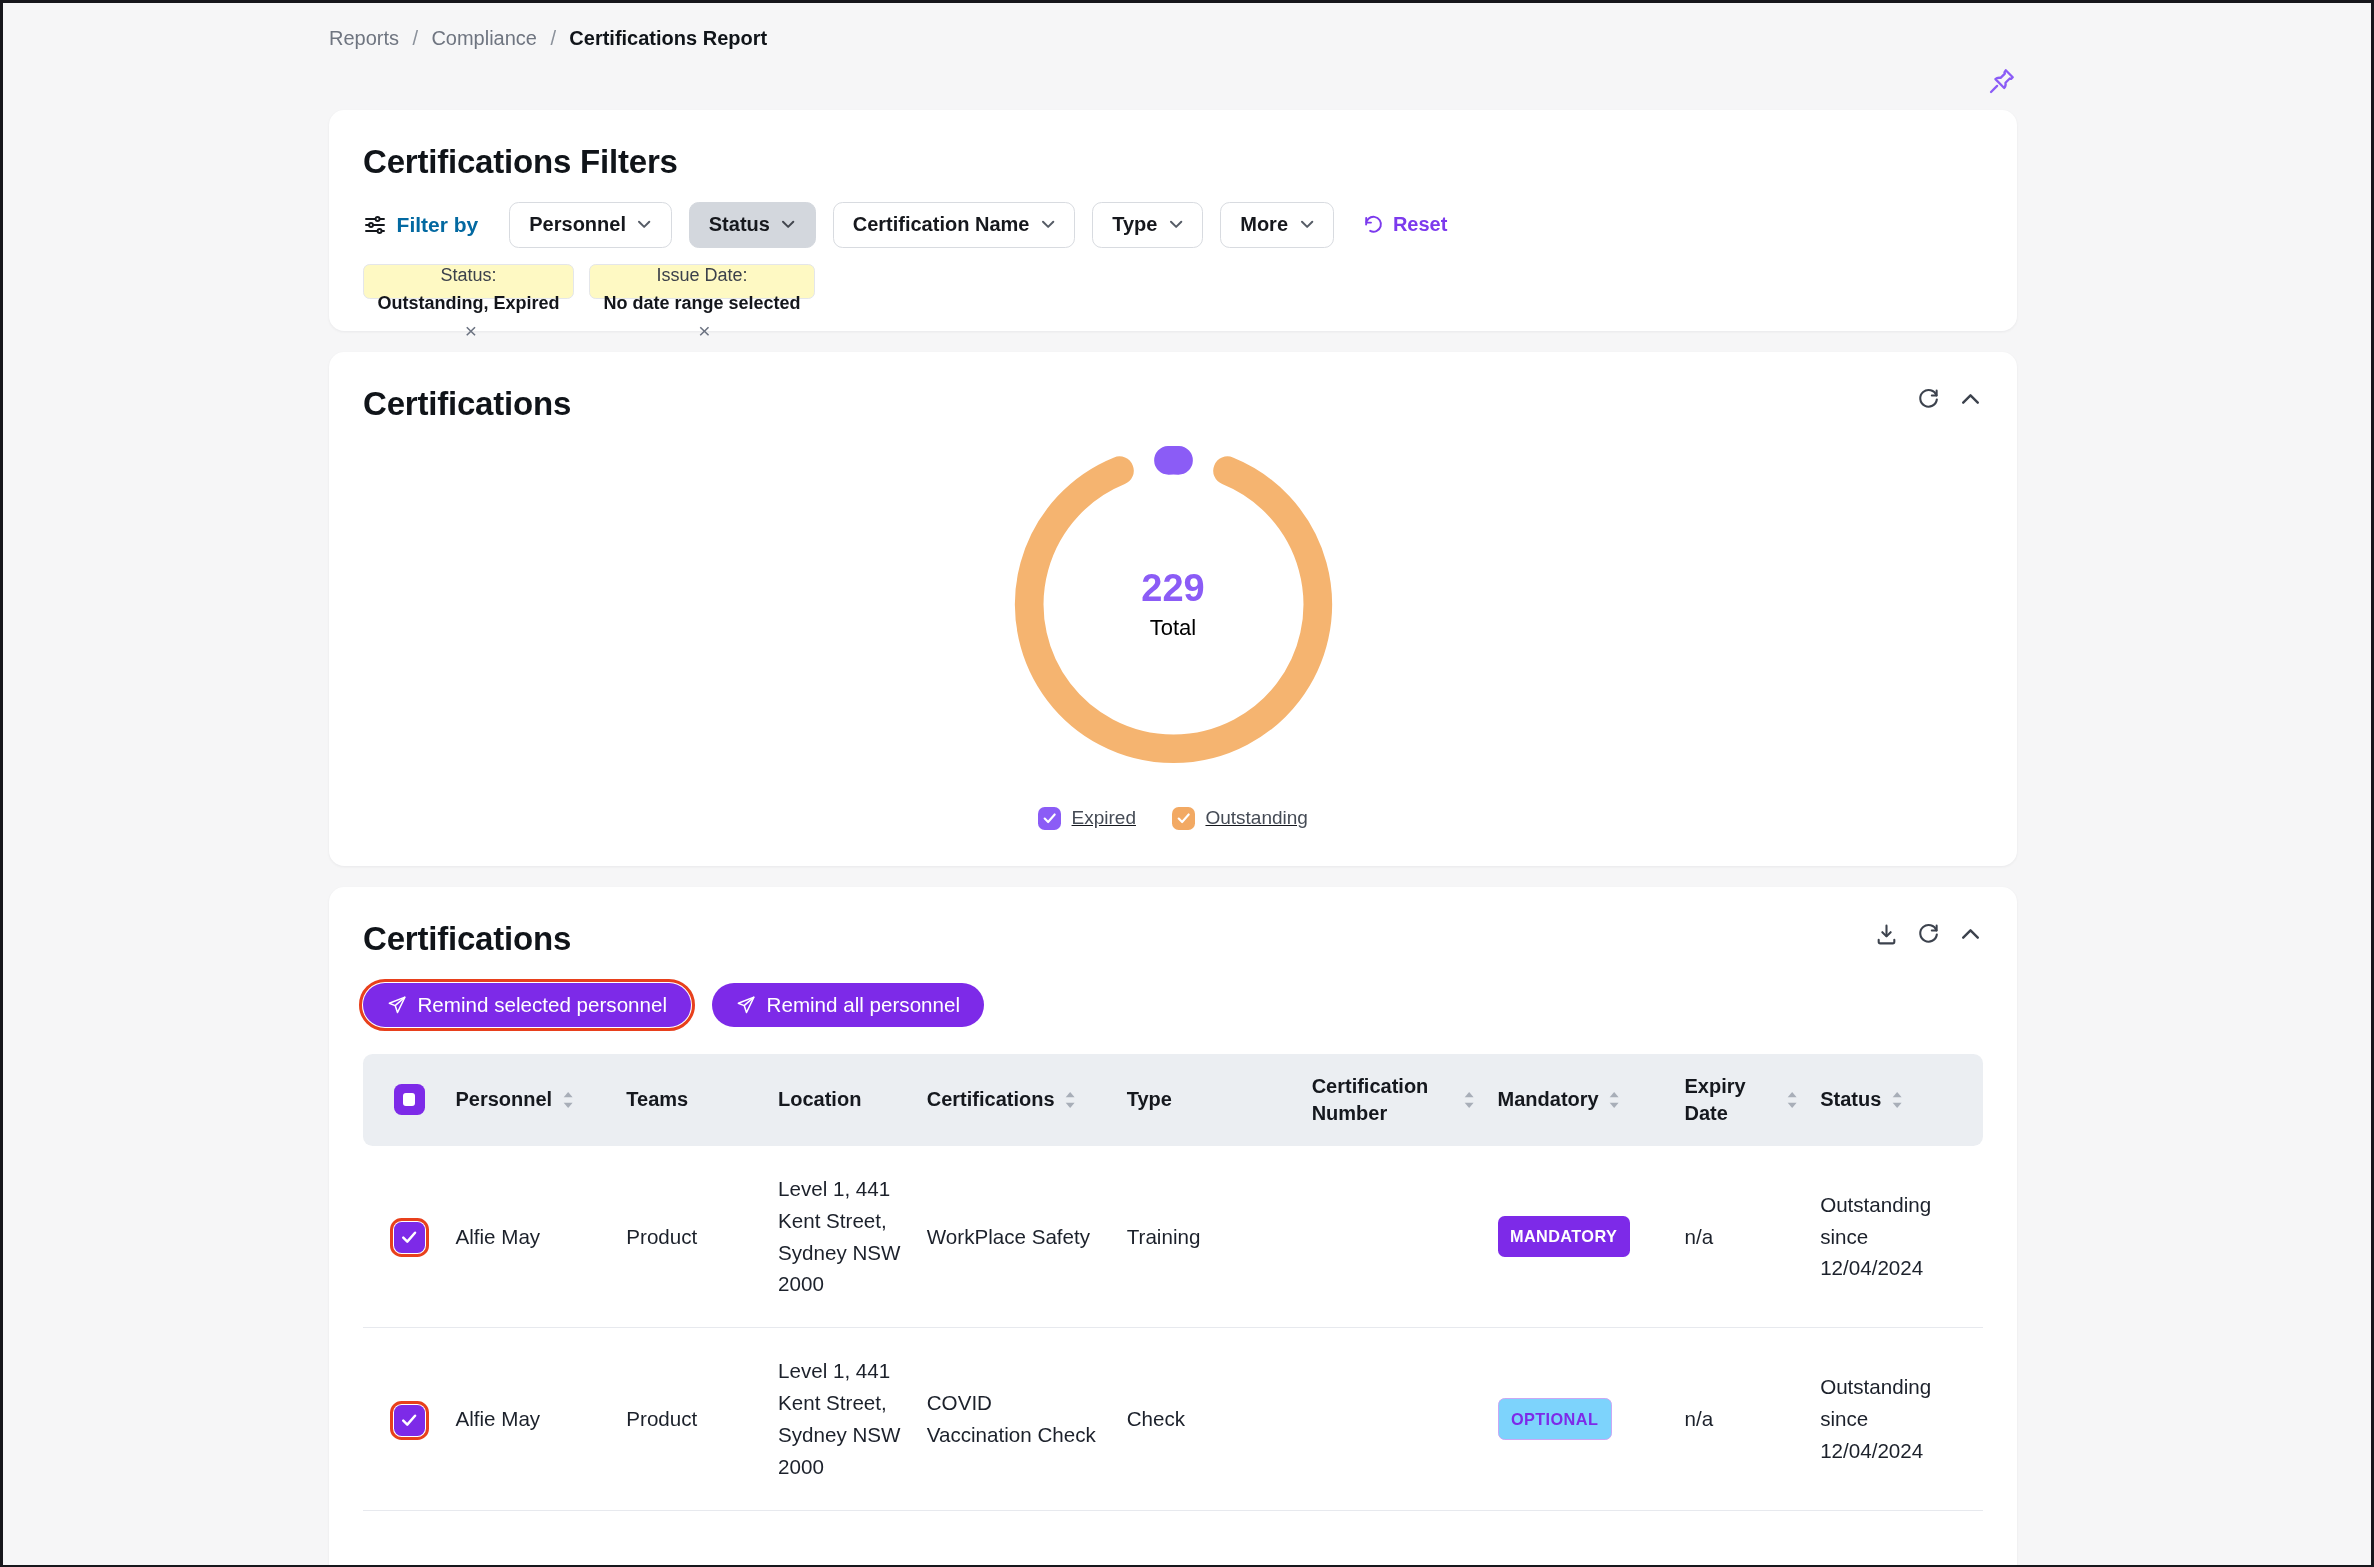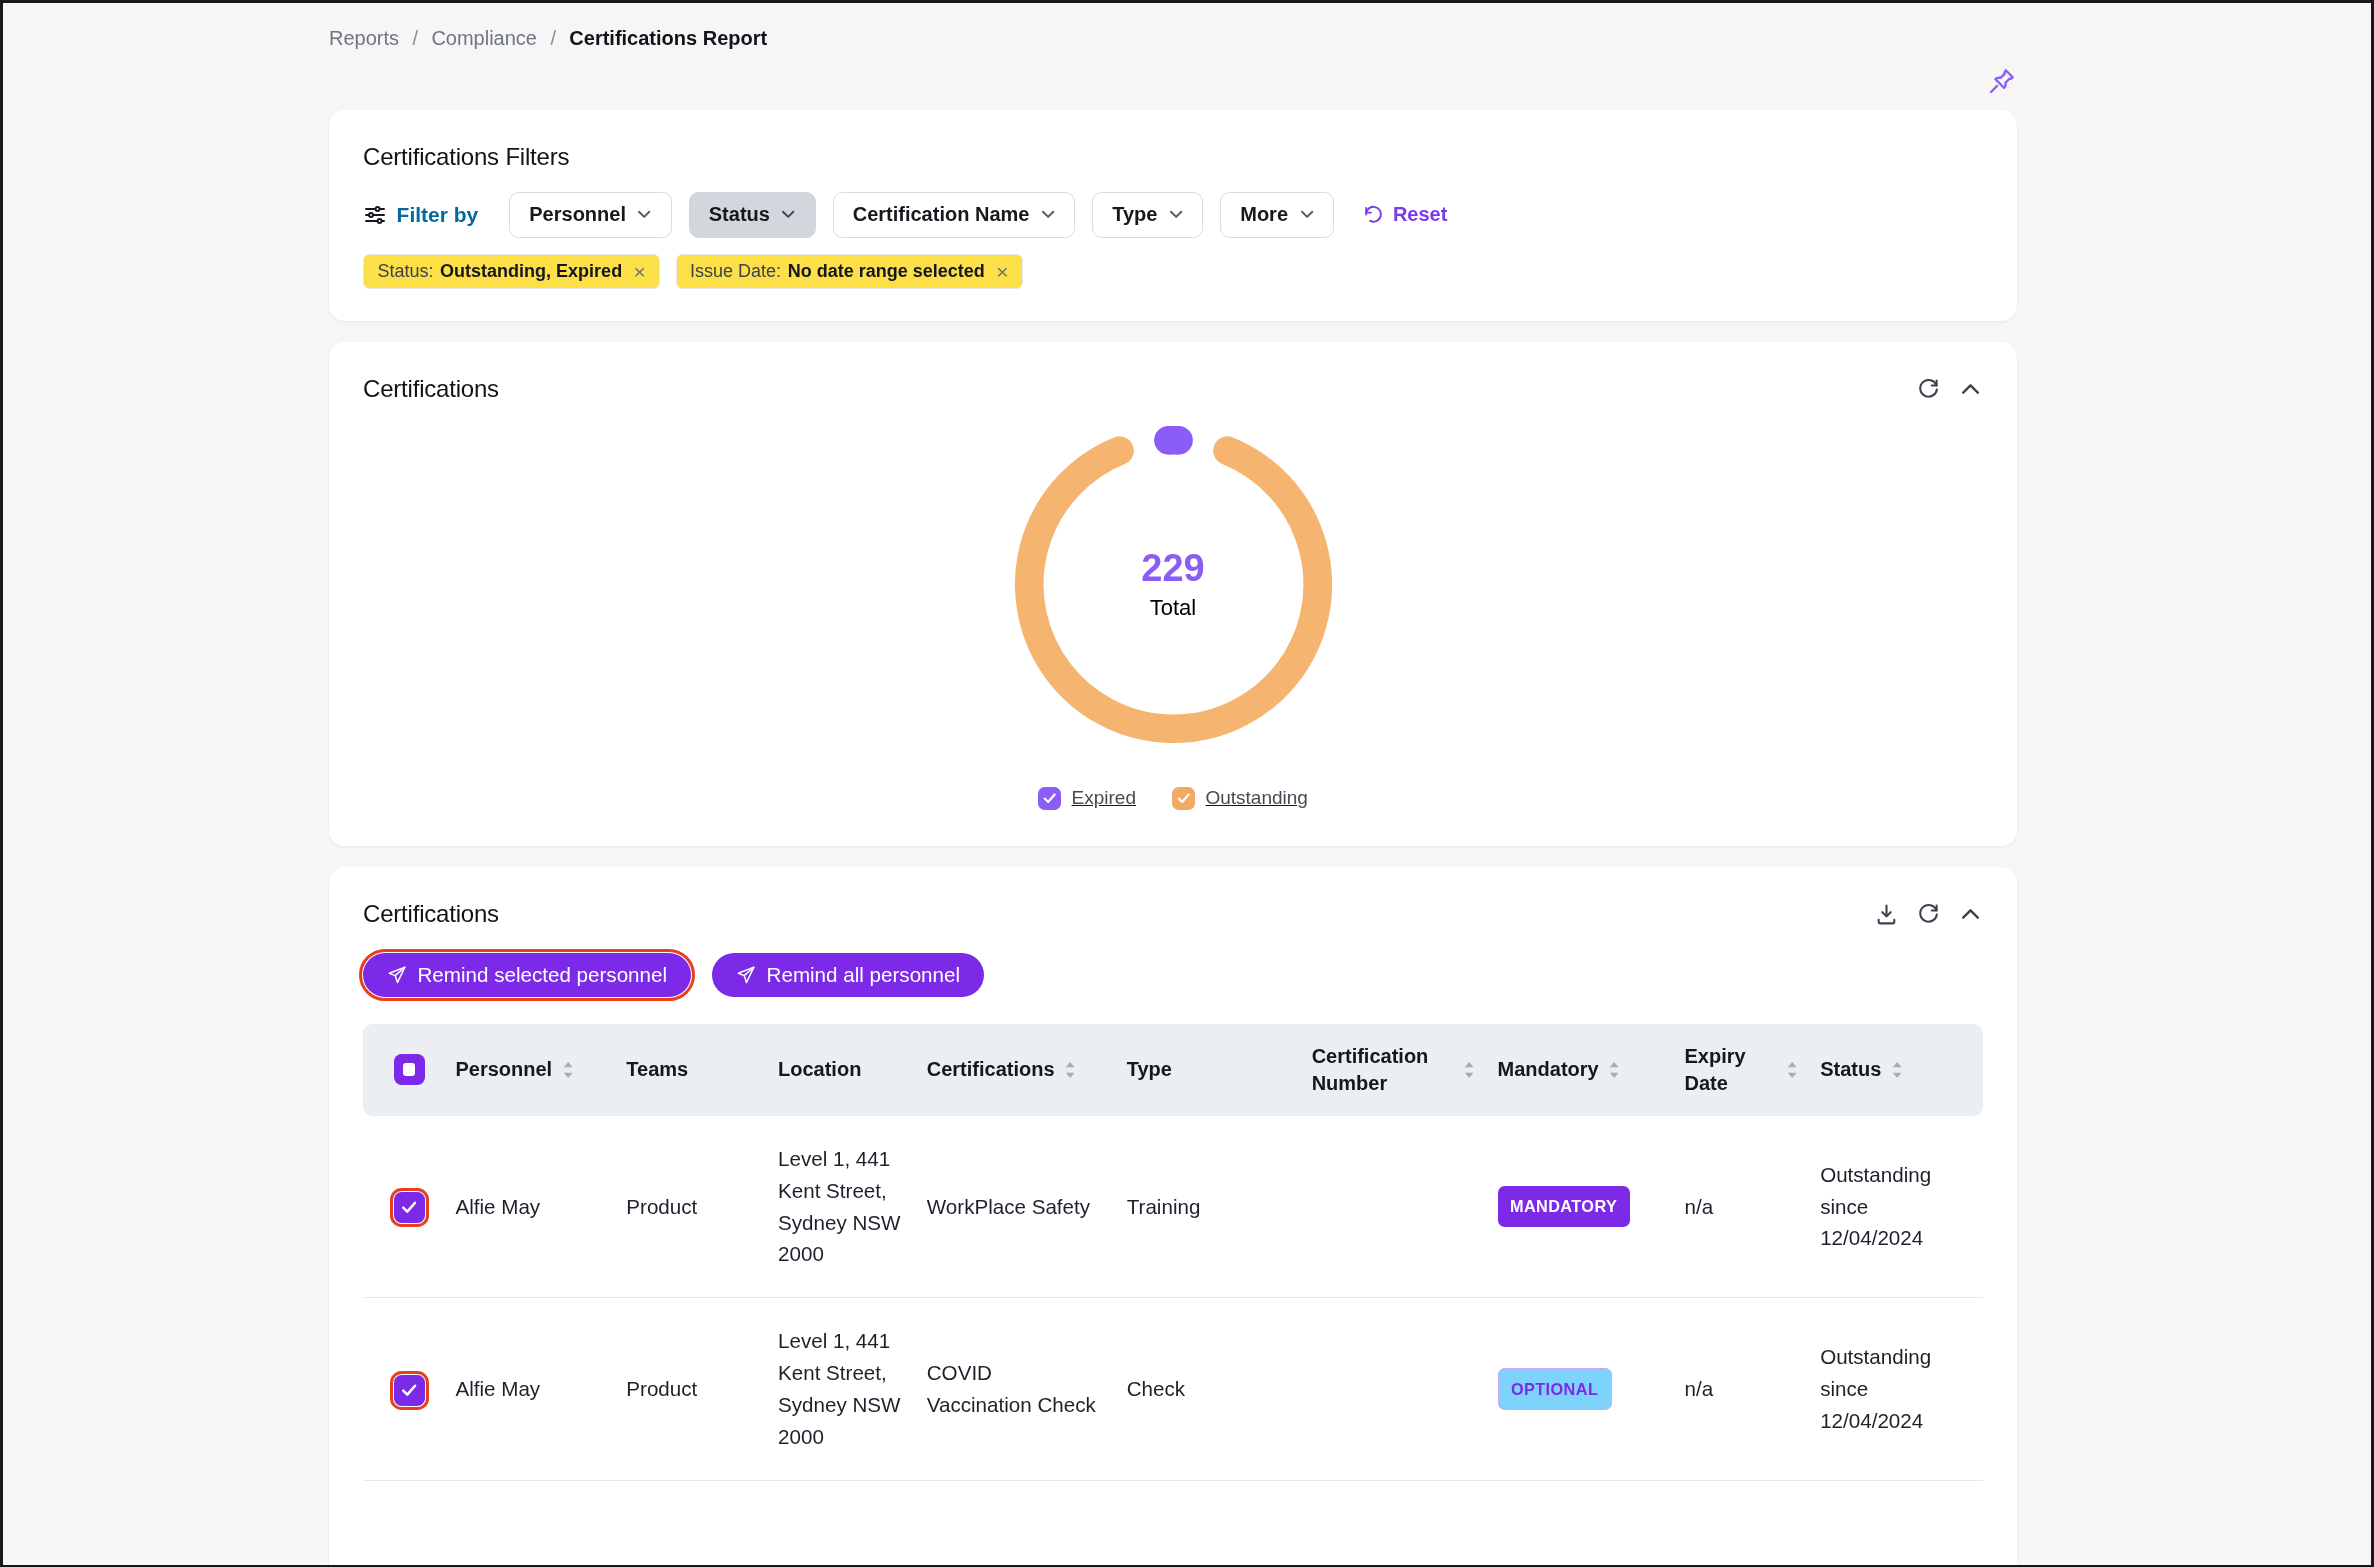--- a/index.html
+++ b/index.html
@@ -25,42 +25,42 @@
 
   .pin-row { width:1688px; margin-left:326px; margin-top:11.5px; height:38px;
     display:flex; justify-content:flex-end; align-items:center; }
   .icon-btn { background:none; border:none; cursor:pointer; display:inline-flex;
     align-items:center; justify-content:center; padding:0; }
 
   
   .card { background:#fff; border-radius:15.3px; padding:32.5px 34px;
     box-shadow:0 1px 2.9px rgba(18,22,30,.06); margin-top:9.6px; }
   .card + .card, .card.mt { margin-top:21px; }
-  .card-title { font-size:24px; font-weight:400; letter-spacing:-0.2px; color:#101419; }
+  .card-title { font-size:33px; font-weight:700; letter-spacing:-0.2px; color:#101419; }
   .card-head { display:flex; align-items:flex-start; justify-content:space-between; }
   .head-icons { display:flex; align-items:center; gap:17px; padding-top:1.9px; }
 
   
   .filter-row { display:flex; align-items:center; gap:17px; margin-top:21px; }
   .filter-by { display:flex; align-items:center; gap:9.6px; font-size:21px;
     font-weight:700; color:#0369a1; margin-right:14px; }
   .dd {
     display:flex; align-items:center; gap:11.5px; height:46px; padding:0 19px;
     border:1.4px solid #d8dbe0; border-radius:9.6px; background:#fff;
     font-size:20px; font-weight:600; color:#16181d; cursor:pointer;
     font-family:inherit;
   }
   .dd.active { background:#d3d7dd; border-color:#d3d7dd; }
   .reset-btn { display:flex; align-items:center; gap:8.6px; background:none; border:none;
     color:#7c3aed; font-weight:600; font-size:20px; cursor:pointer;
     margin-left:11.5px; font-family:inherit; }
   .chips { display:flex; gap:15.3px; margin-top:16.3px; }
-  .chip { display:flex; align-items:center; gap:6.7px; background:#fde047;
+  .chip { display:flex; align-items:center; gap:6.7px; background:#fef9c3;
     border:1px solid #e4e6ea; border-radius:6.7px; height:35px; padding:0 13.4px;
-    font-size:18px; color:#3c414b; }
+    font-size:18px; color:#3c414b;flex-direction:column; }
   .chip b { color:#14161b; }
   .chip .x { color:#6b7280; font-size:21px; line-height:1; margin-left:4.8px; cursor:pointer; }
 
   
   .donut-wrap { position:relative; width:321px; height:321px; margin:21px auto 0; }
   .donut-center { position:absolute; inset:0; display:flex; flex-direction:column;
     align-items:center; justify-content:center; gap:4.8px; }
   .donut-total { font-size:38px; font-weight:700; color:#8b5cf6; }
   .donut-caption { font-size:22px; color:#000000; }
   .legend { display:flex; justify-content:center; gap:36px; margin-top:42px; padding-bottom:3.8px;text-decoration:underline; }

